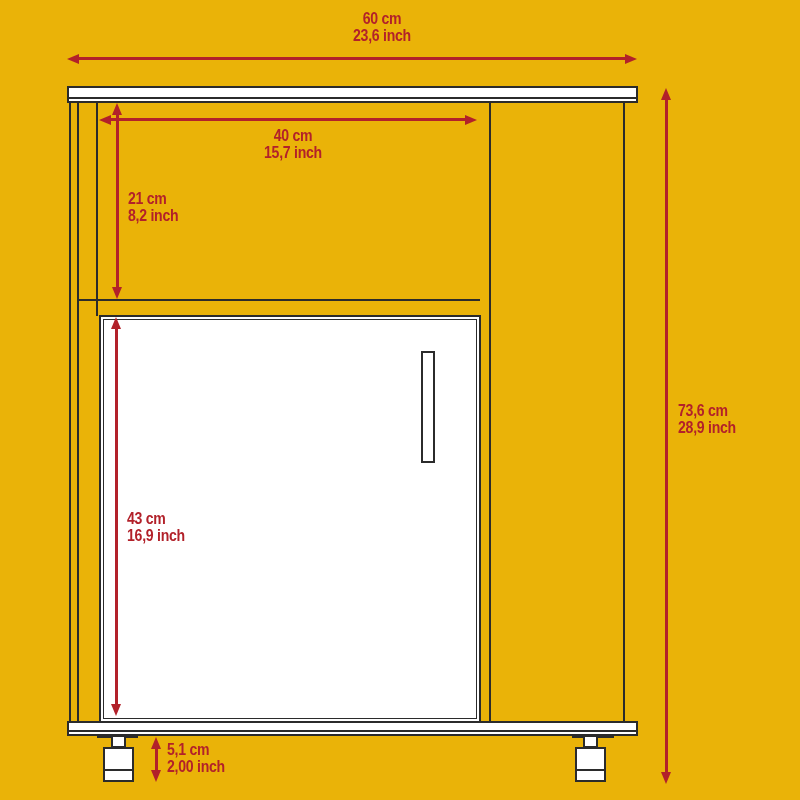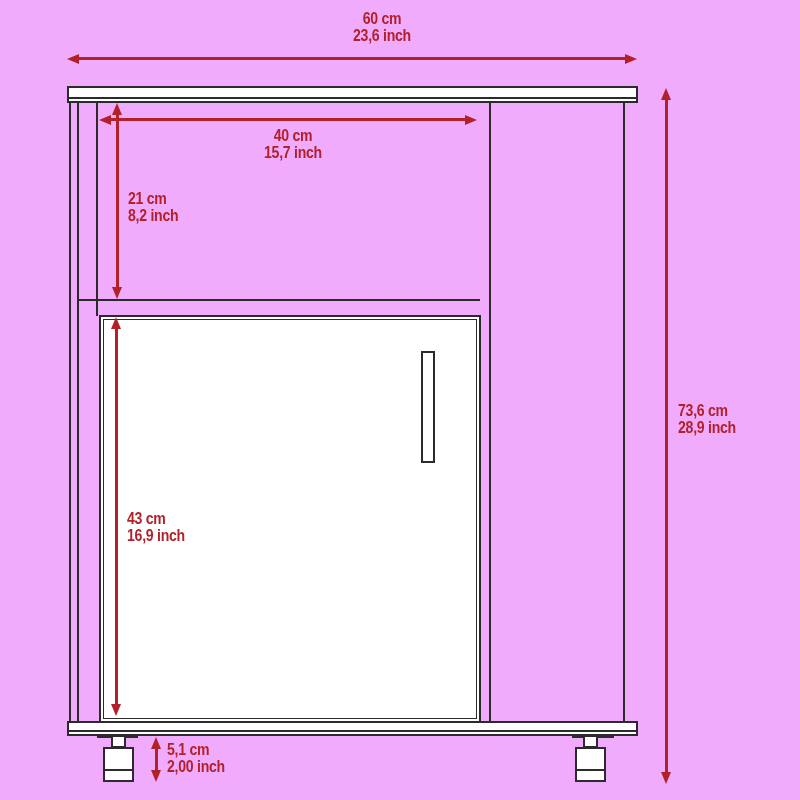--- a/index.html
+++ b/index.html
@@ -1,18 +1,18 @@
 <!DOCTYPE html>
 <html><head>
 <meta charset="utf-8">
 <style>
   html,body{margin:0;padding:0;background:#ffffff;}
   *{box-sizing:border-box;}
   #canvas{
-    position:relative;width:800px;height:800px;background:#f0abfc;overflow:hidden;
+    position:relative;width:800px;height:800px;background:#eab308;overflow:hidden;
     font-family:"Liberation Sans","DejaVu Sans",sans-serif;
   }
   
   .panel{position:absolute;background:#ffffff;border:2px solid #2b2b2b;}
   .panel .inner-line{position:absolute;left:0;right:0;bottom:2px;height:2px;background:#2b2b2b;}
   .vline{position:absolute;width:2px;background:#2b2b2b;}
   .hline{position:absolute;height:2px;background:#2b2b2b;}
   .top-panel{left:67px;top:86px;width:571px;height:17px;}
   .base-panel{left:67px;top:721px;width:571px;height:15px;}
   .left-outer-line{left:69px;top:102px;height:620px;}

